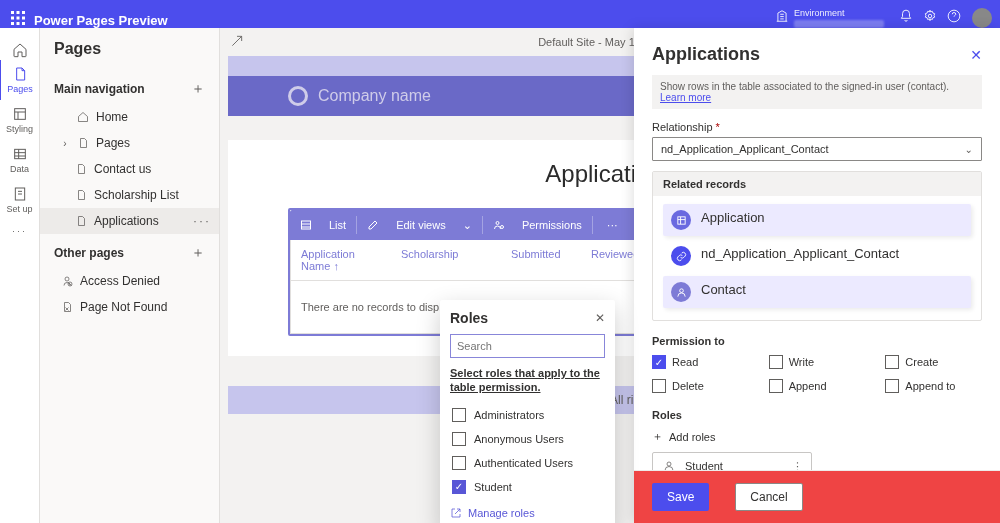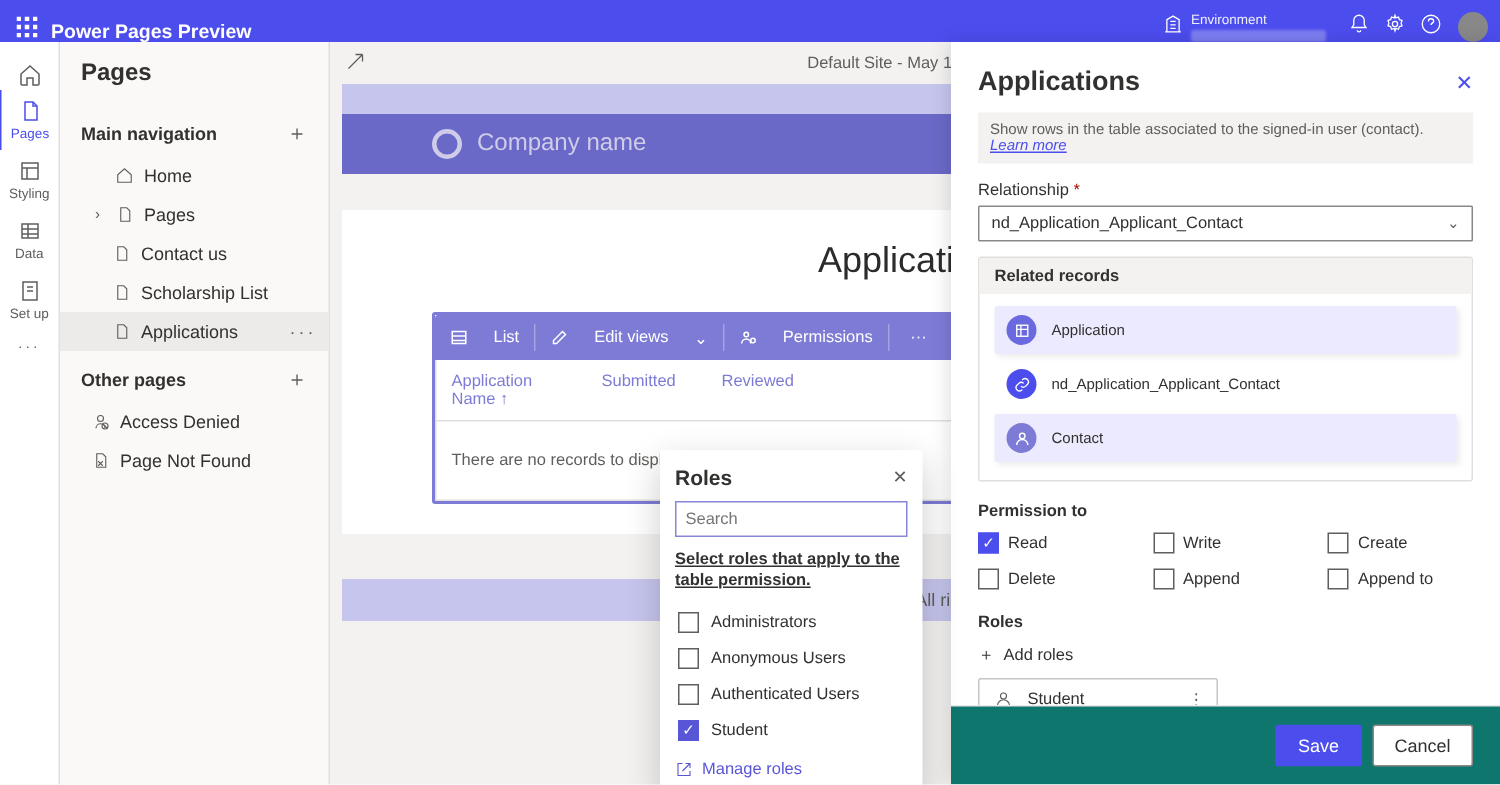--- a/index.html
+++ b/index.html
@@ -59,47 +59,47 @@
 .roles-popover .role-row { display: flex; align-items: center; gap: 8px; padding: 5px 2px; font-size: 11px; cursor: pointer; }
 .roles-popover .cb { width: 14px; height: 14px; border: 1px solid #605e5c; display: flex; align-items: center; justify-content: center; font-size: 10px; }
 .roles-popover .cb.checked { background: #5856d6; border-color: #5856d6; color: #fff; }
 .roles-popover .manage { margin-top: 8px; color: #5856d6; font-size: 11px; display: flex; align-items: center; gap: 6px; cursor: pointer; }
 
 .rightpanel { position: absolute; right: 0; top: 28px; bottom: 0; width: 366px; background: #fff; box-shadow: -2px 0 12px rgba(0,0,0,.12); padding: 16px 18px; overflow-y: auto; z-index: 10; }
 .rightpanel .rp-title-row { display: flex; justify-content: space-between; align-items: center; margin-bottom: 10px; }
 .rightpanel h2 { font-size: 18px; font-weight: 600; }
 .rightpanel .close-x { cursor: pointer; color: #4c4ded; font-size: 14px; }
 .rightpanel .info-strip { background: #f3f2f1; padding: 6px 8px; font-size: 10px; color: #605e5c; margin-bottom: 12px; }
-.rightpanel .info-strip a { color: #4c4ded; text-decoration: underline; cursor: pointer; font-style: italic; }
+.rightpanel .info-strip a { color: #4c4ded; text-decoration: underline; cursor: pointer; }
 .rightpanel .field-label { font-size: 11px; margin-bottom: 4px; }
 .rightpanel .field-label .req { color: #a80000; }
 .rightpanel .dd { border: 1px solid #8a8886; padding: 5px 8px; font-size: 11px; display: flex; justify-content: space-between; align-items: center; cursor: pointer; margin-bottom: 10px; border-radius: 1px; }
 .rightpanel .dd .chev { color: #605e5c; font-size: 10px; }
 .rightpanel .related-box { border: 1px solid #e1dfdd; border-radius: 2px; margin-bottom: 14px; }
 .rightpanel .related-box .rb-head { background: #f3f2f1; padding: 6px 10px; font-size: 11px; font-weight: 600; }
 .rightpanel .related-box .rb-body { padding: 8px 10px; }
-.rel-row { display: flex; align-items: center; gap: 10px; padding: 6px 8px; font-size: 10px; border-radius: 2px; margin-bottom: 4px; cursor: pointer; }
+.rel-row { display: flex; align-items: flex-start; gap: 10px; padding: 6px 8px; font-size: 13px; border-radius: 2px; margin-bottom: 4px; cursor: pointer; }
 .rel-row.sel { background: #eceaff; box-shadow: 2px 2px 4px rgba(0,0,0,.08); }
 .rel-row .ri-icon { width: 20px; height: 20px; border-radius: 50%; display: flex; align-items: center; justify-content: center; color: #fff; font-size: 11px; }
 .ic-blue { background: #6a69e0; }
 .ic-link { background: #4c4ded; }
 .ic-person { background: #7d7bd6; }
 
 .rightpanel .section-label { font-size: 11px; font-weight: 600; margin-bottom: 8px; }
 .perm-grid { display: grid; grid-template-columns: repeat(3, 1fr); gap: 10px 20px; margin-bottom: 16px; }
 .perm-item { display: flex; align-items: center; gap: 6px; font-size: 11px; cursor: pointer; }
 .perm-item .cb { width: 14px; height: 14px; border: 1px solid #605e5c; display: flex; align-items: center; justify-content: center; font-size: 10px; }
 .perm-item .cb.checked { background: #4c4ded; border-color: #4c4ded; color: #fff; }
 
 .add-roles-link { color: #323130; font-size: 11px; display: flex; align-items: center; gap: 6px; cursor: pointer; margin-bottom: 8px; }
 .role-chip { border: 1px solid #c8c6c4; border-radius: 2px; padding: 5px 8px; display: flex; align-items: center; gap: 8px; font-size: 11px; width: 160px; }
 .role-chip .chip-icon { width: 16px; height: 16px; display: flex; align-items: center; justify-content: center; color: #605e5c; }
 .role-chip .chip-more { margin-left: auto; color: #605e5c; cursor: pointer; }
 
-.rp-footer { position: absolute; bottom: 0; right: 0; left: 0; padding: 12px 18px; display: flex; justify-content: flex-end; gap: 7px; background: #0f766e; border-top: 1px solid #edebe9; }
+.rp-footer { position: absolute; bottom: 0; right: 0; left: 0; padding: 12px 18px; display: flex; gap: 26px; background: #ef4444; border-top: 1px solid #edebe9; }
 .btn { padding: 6px 14px; font-size: 12px; border-radius: 2px; cursor: pointer; border: 1px solid transparent; }
 .btn.primary { background: #4c4ded; color: #fff; }
 .btn.secondary { background: #fff; border-color: #8a8886; color: #323130; }
 
 svg { display: block; }
 </style>
 </head>
 <body>
 
 <div class="topbar">
@@ -307,20 +307,21 @@
                 <path d="M3 20a6 6 0 0112 0"></path>
                 <circle cx="18" cy="16" r="3"></circle>
               </svg>
             <span>Permissions</span>
           </div>
           <div class="tb-divider"></div>
           <div class="tb-item tb-more">···</div>
         </div>
         <div class="list-header">
           <div style="width:100px"><span>Application Name</span> <span style="color:#7d7bd6">↑</span></div>
+          <div style="width:110px">Scholarship</div>
           <div style="width:80px">Submitted</div>
           <div style="width:80px">Reviewed</div>
         </div>
         <div class="list-empty">There are no records to display.</div>
       </div>
     </div>
     <div class="canvas-footer">Copyright © 2022. All rights reserved.</div>
   </div>
 </div>
 

